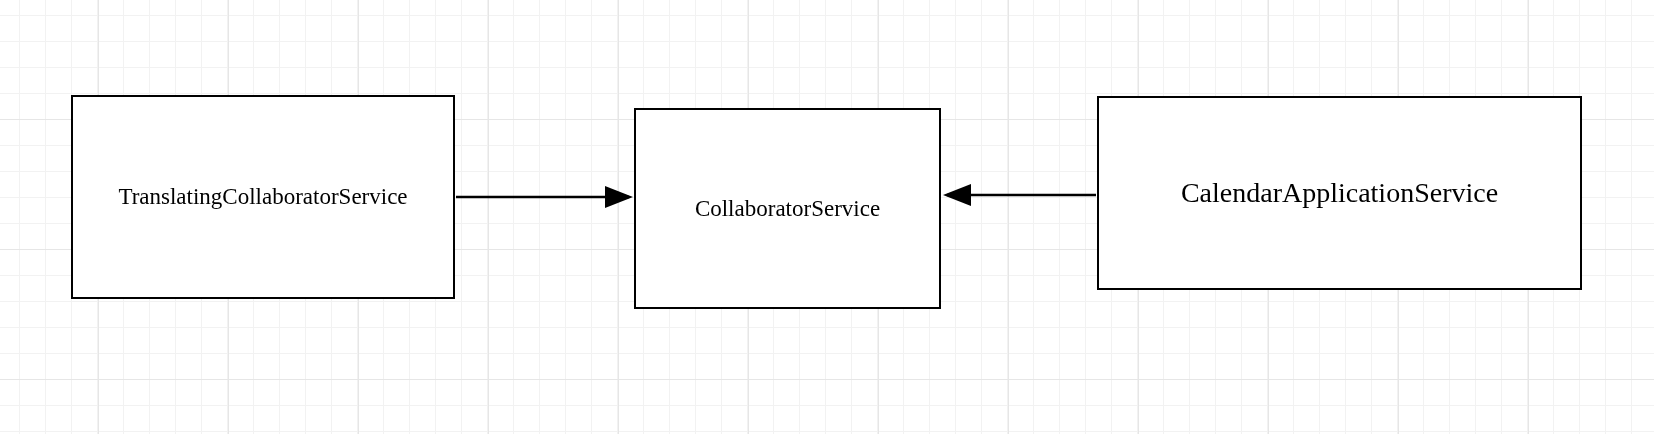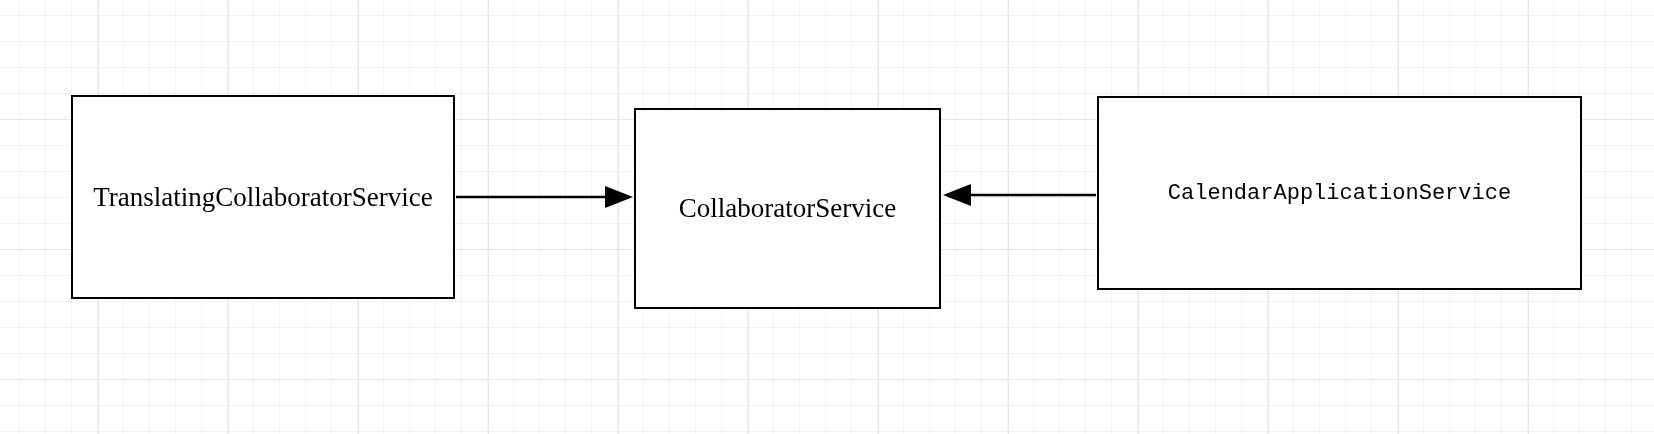--- a/index.html
+++ b/index.html
@@ -41,26 +41,26 @@
     color: #000000;
     display: flex;
     align-items: center;
     justify-content: center;
     text-align: center;
     white-space: nowrap;
   }
 
   .node-serif {
     font-family: "Liberation Serif", "DejaVu Serif", serif;
-    font-size: 27px;
+    font-size: 23px;
   }
 
   .node-sans {
-    font-family: Liberation Mono, monospace;
-    font-size: 22px;
+    font-family: Liberation Serif, serif;
+    font-size: 28px;
   }
 
   #node-translating  { left: 71px;   top: 95px; width: 384px; height: 204px; }
   #node-collaborator { left: 634px;  top: 96px; width: 307px; height: 201px; margin-top: 12px; }
   #node-calendar     { left: 1097px; top: 96px; width: 485px; height: 194px; }
 
   .edge-layer {
     position: absolute;
     left: 0;
     top: 0;

